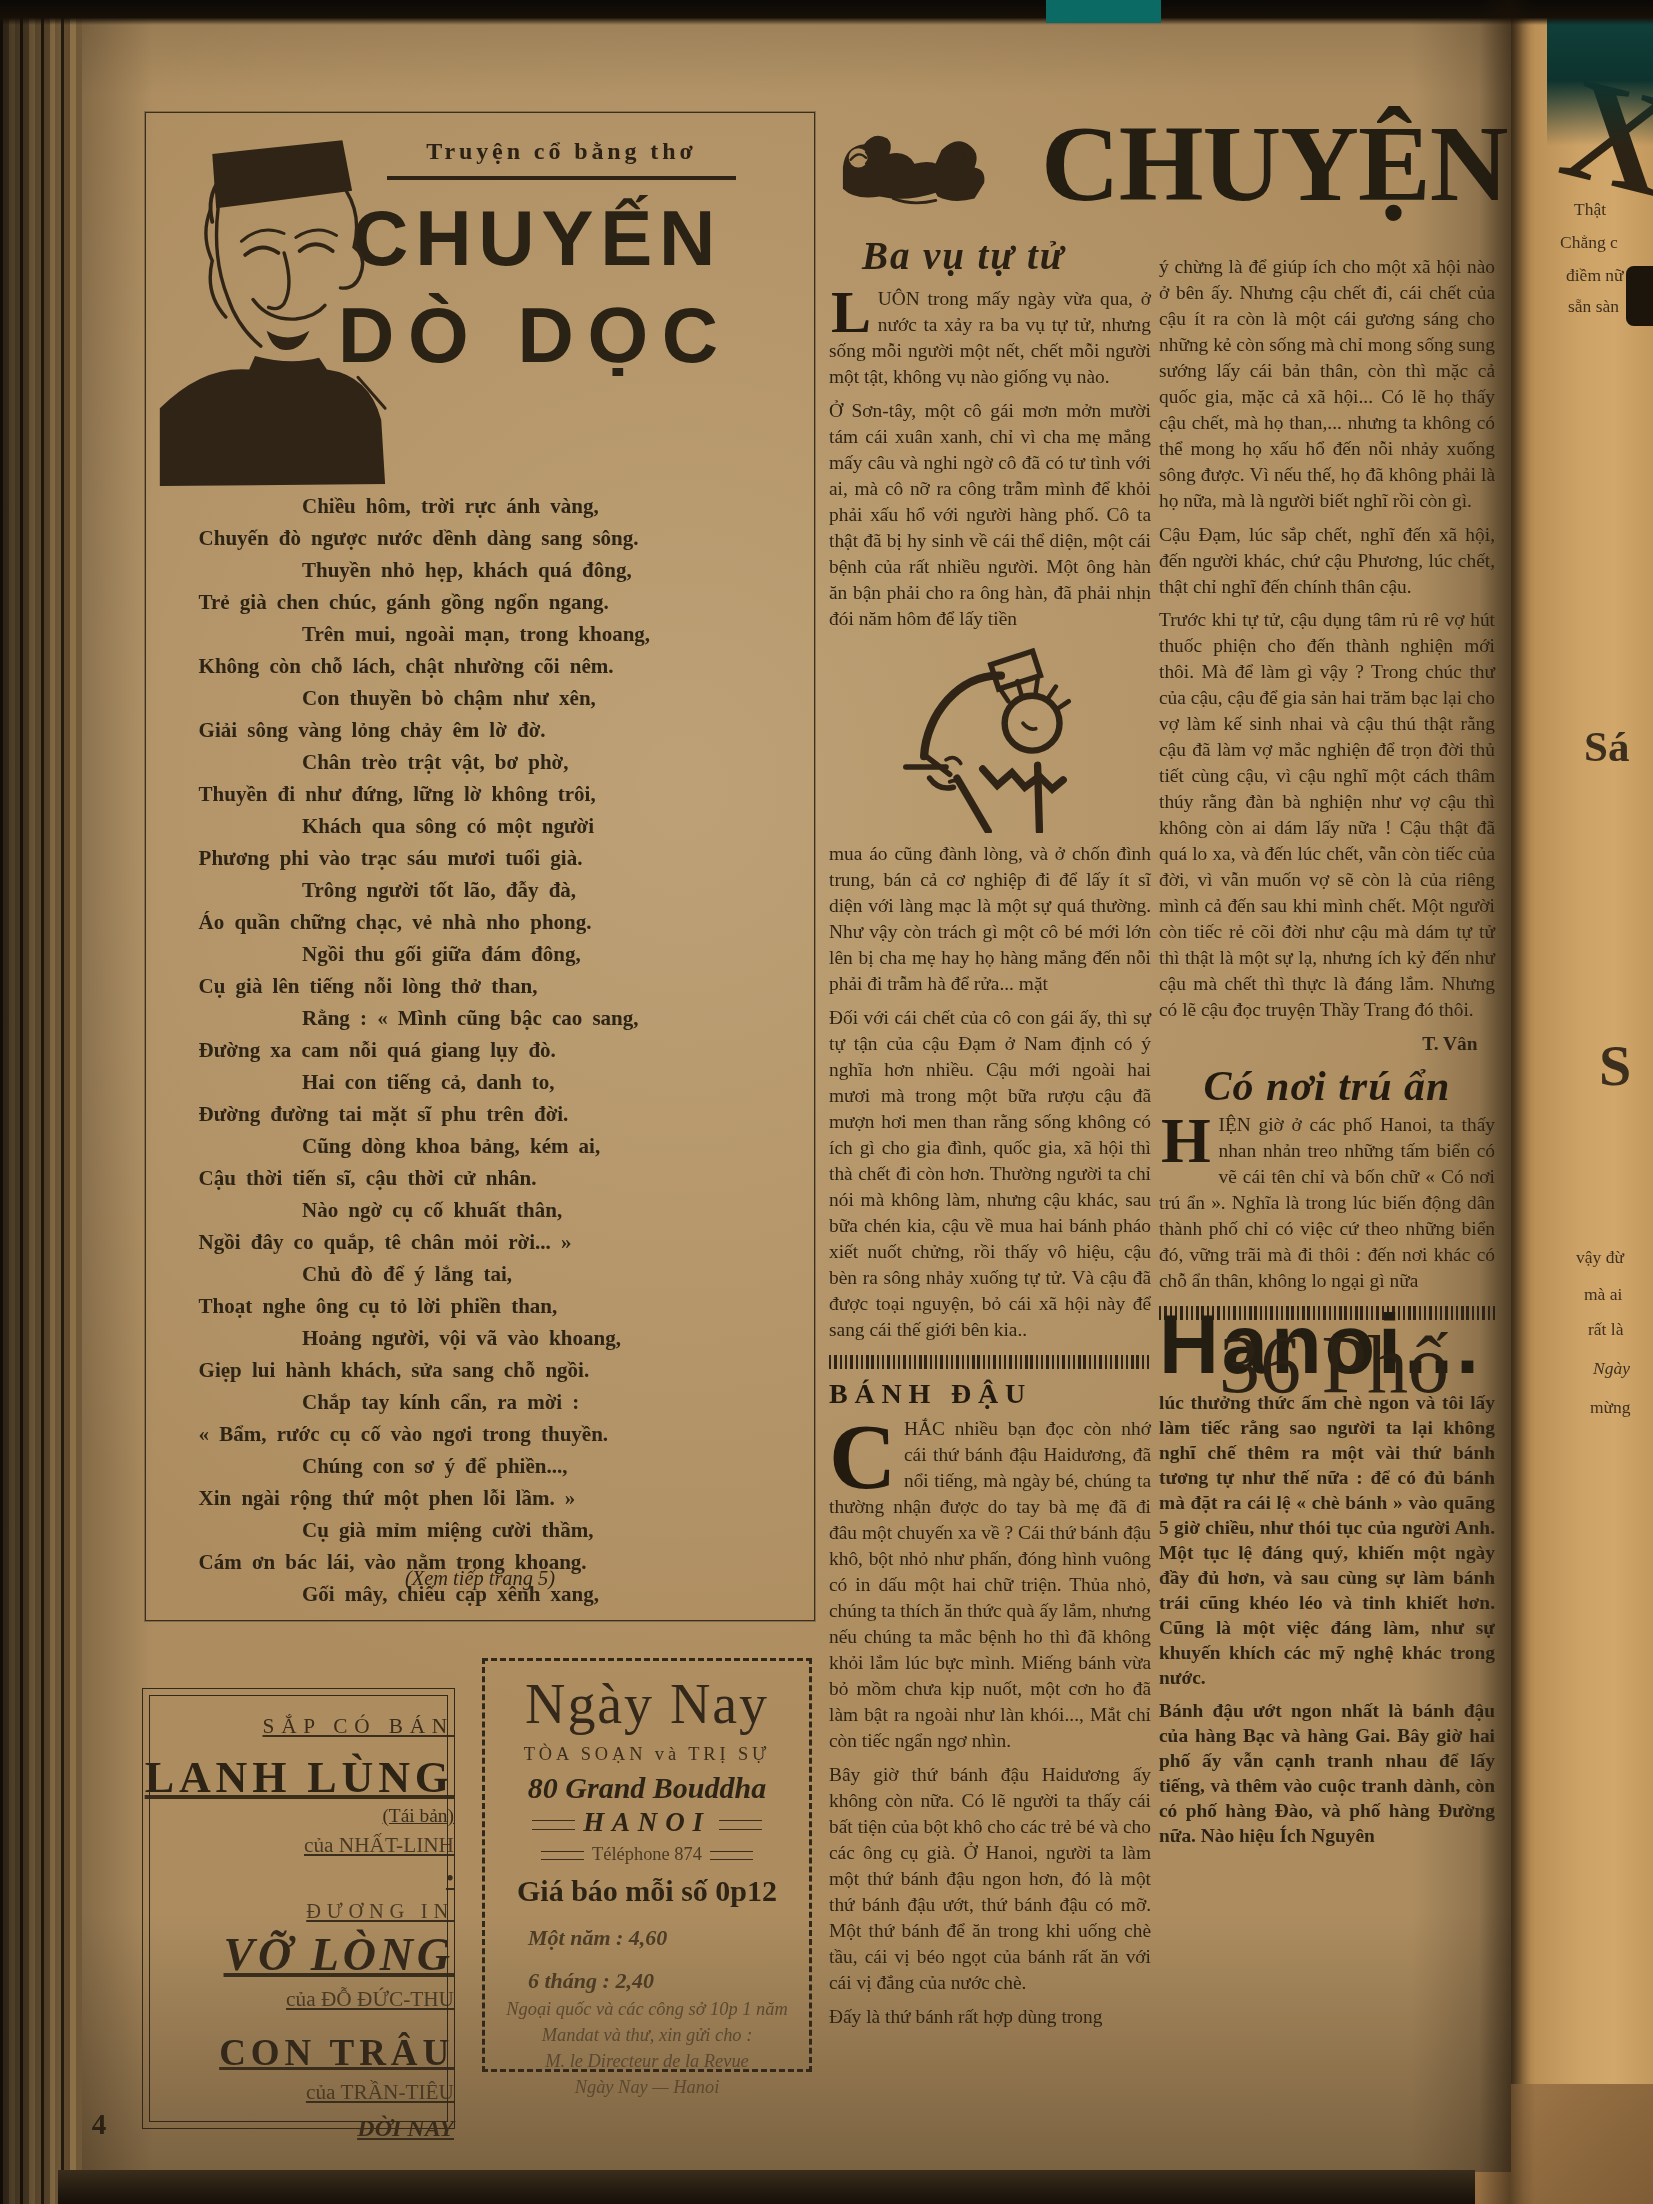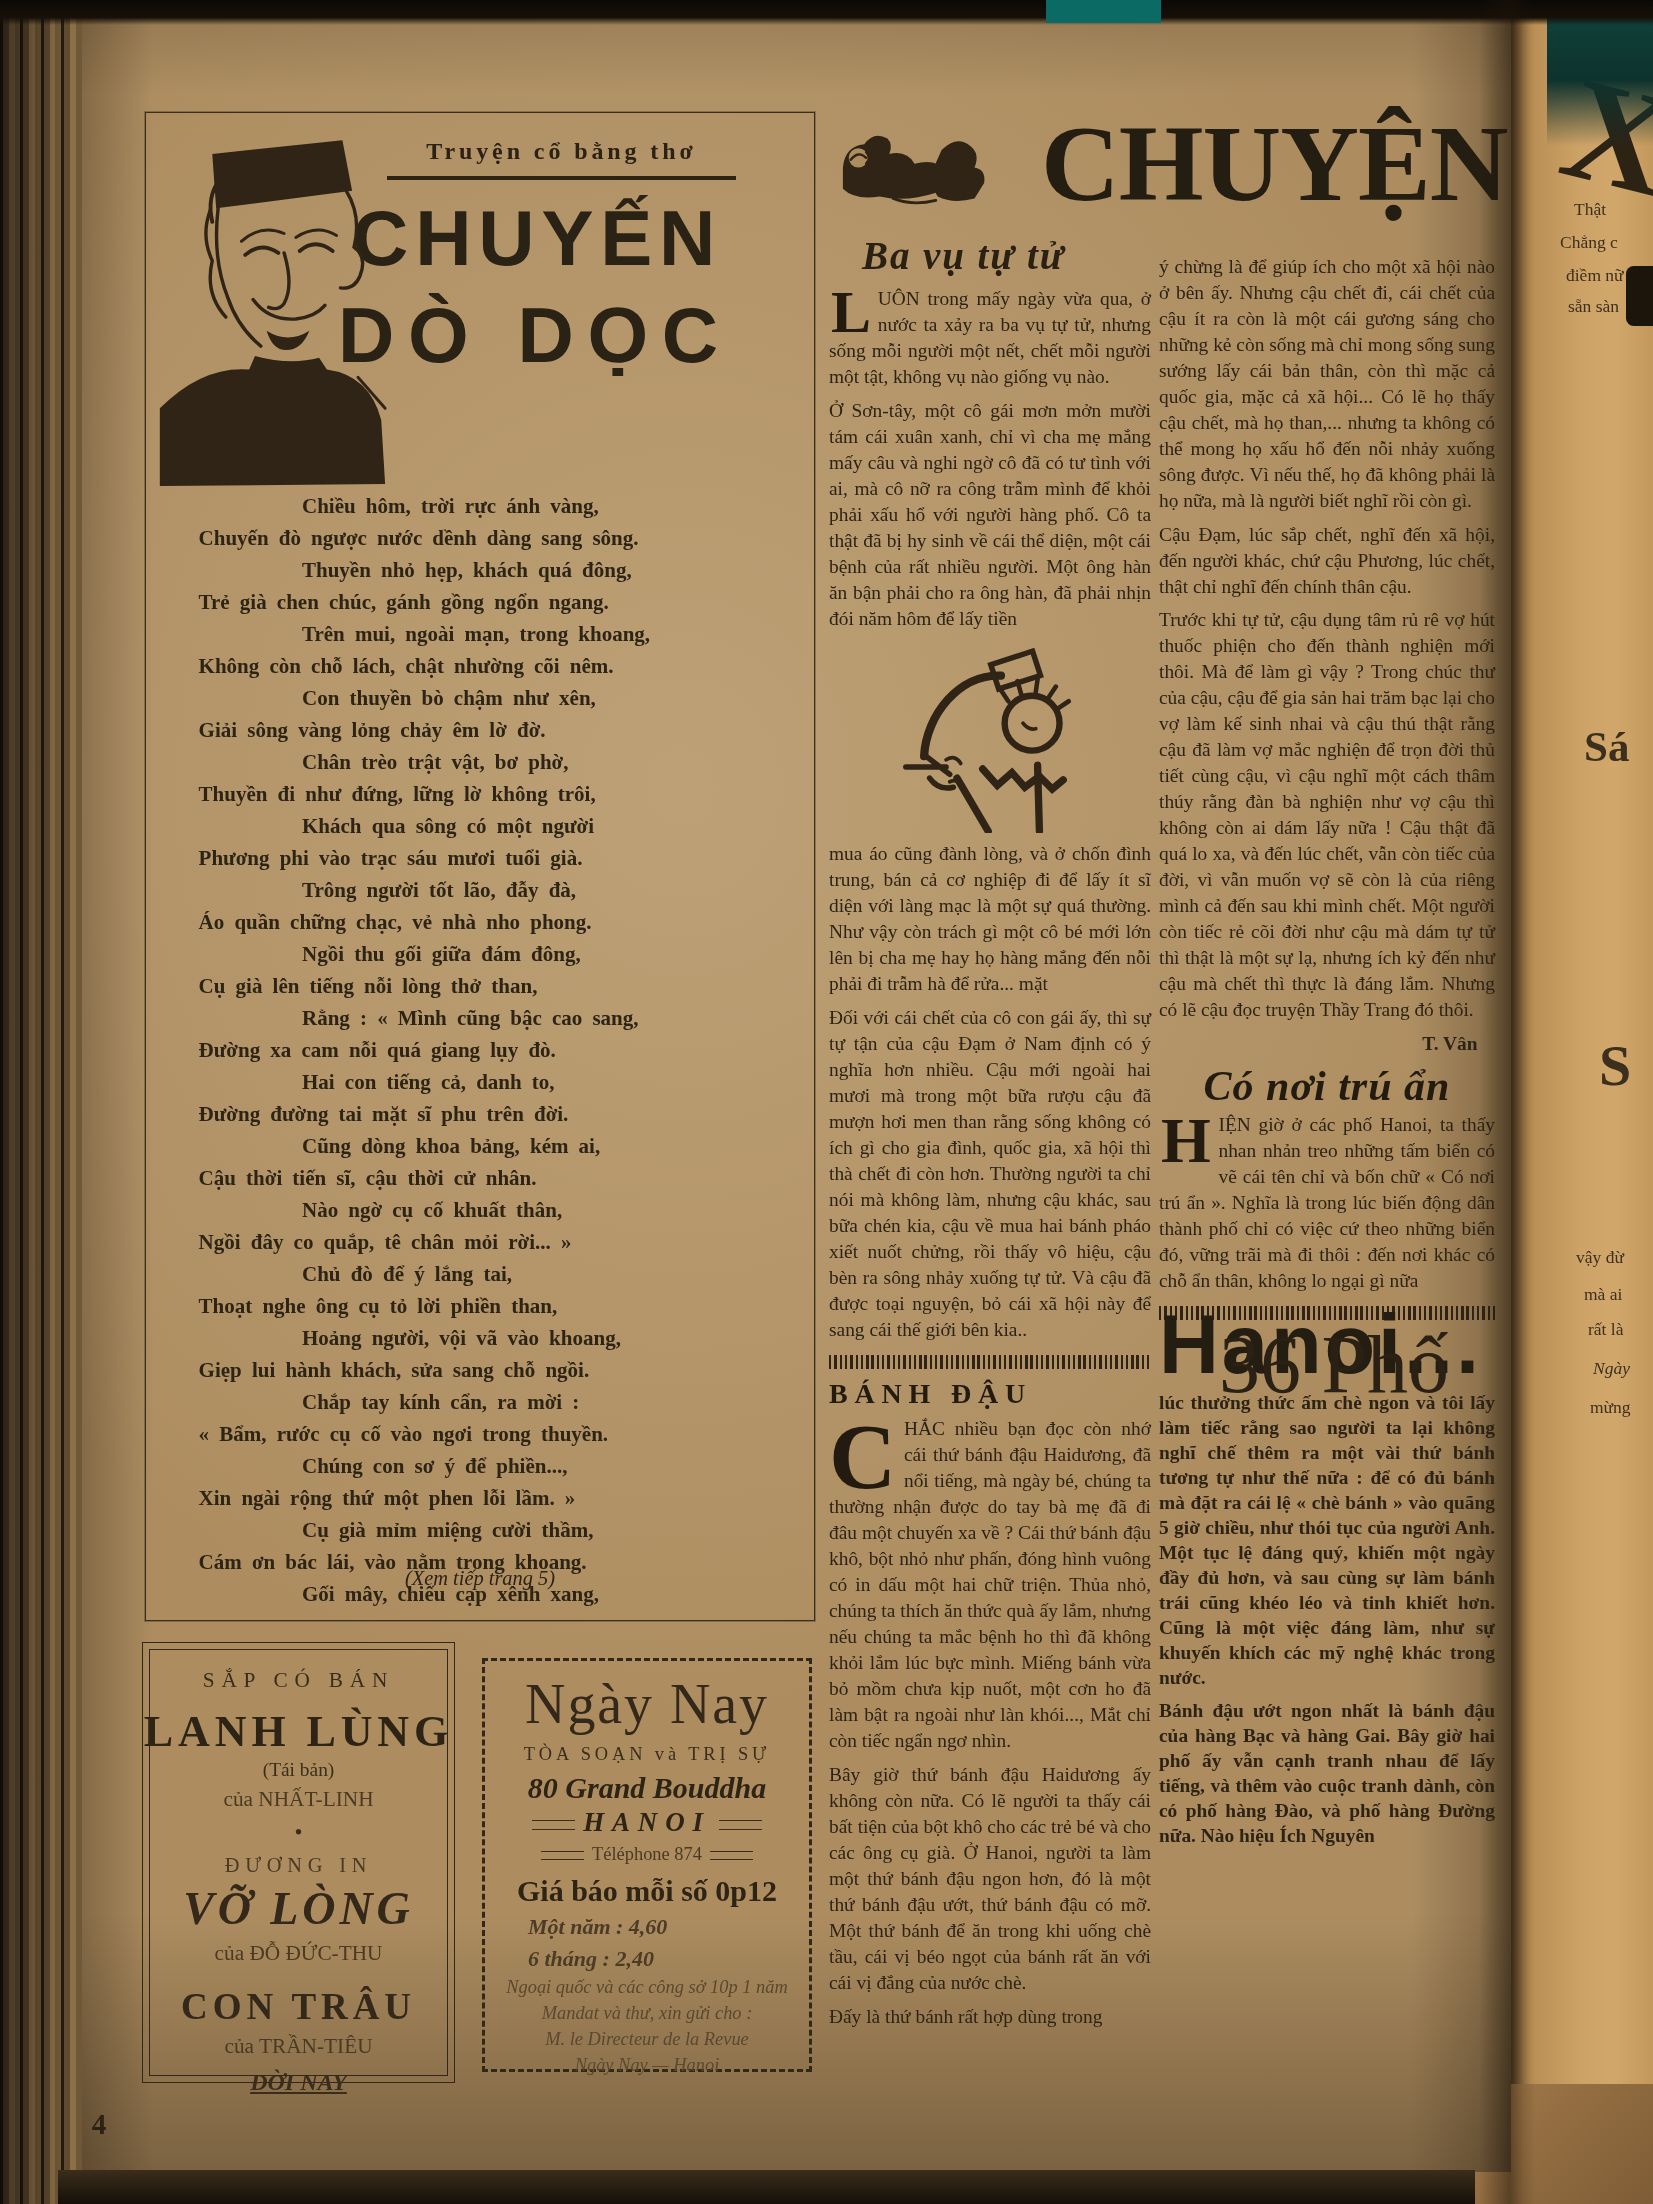--- a/index.html
+++ b/index.html
@@ -73,41 +73,41 @@
     background:repeating-linear-gradient(90deg,#2e2316 0 2.4px,rgba(46,35,22,0) 2.4px 5.3px);}
   .banh-title{font-weight:700;font-size:28px;letter-spacing:6.8px;margin:1.9px 0 9.7px;color:#241b10;}
   .sig{text-align:right;font-weight:700;padding-right:17.5px;margin:1.9px 0 9.7px;}
   .tru-an-title{font-style:italic;font-weight:700;font-size:42px;text-align:center;
     letter-spacing:1px;margin:15.5px 0 13.6px;color:#241b10;}
   .hanoi1{font-family:"Liberation Sans",sans-serif;font-weight:700;font-size:83px;
     letter-spacing:2.9px;color:#241d12;margin-top:9.7px;}
   .hanoi2{font-size:82px;padding-left:60px;color:#2a2114;margin:-5.8px 0 11.6px;}
   .tight{line-height:25px;}
   
-  .ad1{position:absolute;left:60px;top:1634px;width:311px;height:439px;text-align:center;
-    border:1.9px solid #32281a;outline:1.9px solid #32281a;outline-offset:-8.7px;color:#3a2d1b;}
+  .ad1{position:absolute;left:60px;top:1680px;width:311px;height:439px;text-align:right;
+    border:1.9px solid #32281a;outline:1.9px solid #32281a;outline-offset:-8.7px;color:#3a2d1b;text-decoration:underline;}
   .ad1-kicker{font-size:21.3px;letter-spacing:6.8px;margin-top:25px;}
   .ad1-t1{font-size:44px;font-weight:700;letter-spacing:4.9px;margin-top:13.6px;color:#2e2415;}
   .ad1-note{font-size:19.4px;margin-top:1.9px;}
   .ad1-by{font-size:21.3px;margin-top:5.8px;color:#4a3a24;}
   .ad1-dot{font-size:23px;margin-top:7.8px;}
   .ad1-k2{font-size:20.4px;letter-spacing:5.8px;margin-top:7.8px;color:#4a3a24;}
   .ad1-t2{font-size:46px;font-weight:700;font-style:italic;letter-spacing:3.9px;margin-top:5.8px;color:#33281a;}
   .ad1-t3{font-size:37px;font-weight:700;letter-spacing:4.9px;margin-top:19px;color:#33281a;}
   .ad1-foot{font-size:24px;font-weight:700;font-style:italic;margin-top:9.7px;text-decoration:underline;}
   .ad2{position:absolute;left:400px;top:1650px;width:324px;height:408px;text-align:center;
     border:3.9px dashed #32281a;color:#3a2d1b;}
   .ad2-title{font-size:56px;margin-top:11.6px;color:#33281a;letter-spacing:1.9px;}
   .ad2-l1{font-size:18.4px;letter-spacing:3.9px;margin-top:7.8px;}
   .ad2-l2{font-size:30px;font-weight:700;font-style:italic;margin-top:5.8px;color:#2e2415;}
   .ad2-l3{font-size:27px;font-weight:700;font-style:italic;letter-spacing:7.8px;margin-top:1.9px;color:#2e2415;}
   .dash{display:inline-block;width:43px;height:7.8px;border-top:1.9px solid #3a2d1b;border-bottom:1.9px solid #3a2d1b;vertical-align:middle;margin:0 7.8px;}
   .ad2-l4{font-size:18.4px;margin-top:5.8px;color:#4a3a24;}
   .ad2-price{font-size:30px;font-weight:700;margin-top:9.7px;color:#2e2415;}
-  .ad2-sub{font-size:22px;font-weight:700;font-style:italic;text-align:left;padding-left:43px;margin-top:6px;color:#4c3c26;}
+  .ad2-sub{font-size:22px;font-weight:700;font-style:italic;text-align:left;padding-left:43px;margin-top:17px;color:#4c3c26;}
   .ad2-fine{font-size:18.4px;font-style:italic;margin-top:4.9px;color:#5a4830;}
   .pageno{position:absolute;left:9.7px;top:2100px;font-size:29px;font-weight:700;}
   svg .st{stroke:#2f2416;fill:none;stroke-linecap:round;}
 </style>
 </head>
 <body>
 
 <div class="scene">
   <div class="left-stack"></div>
   <div class="wood"></div>

